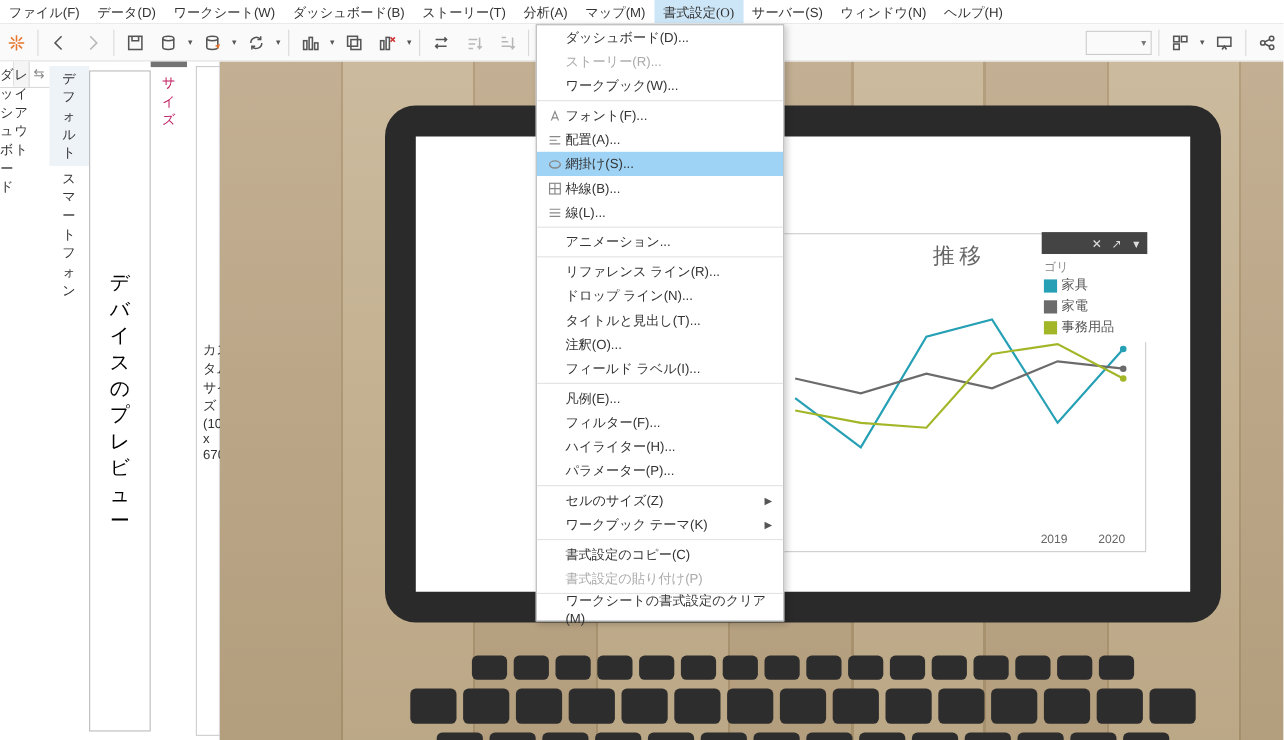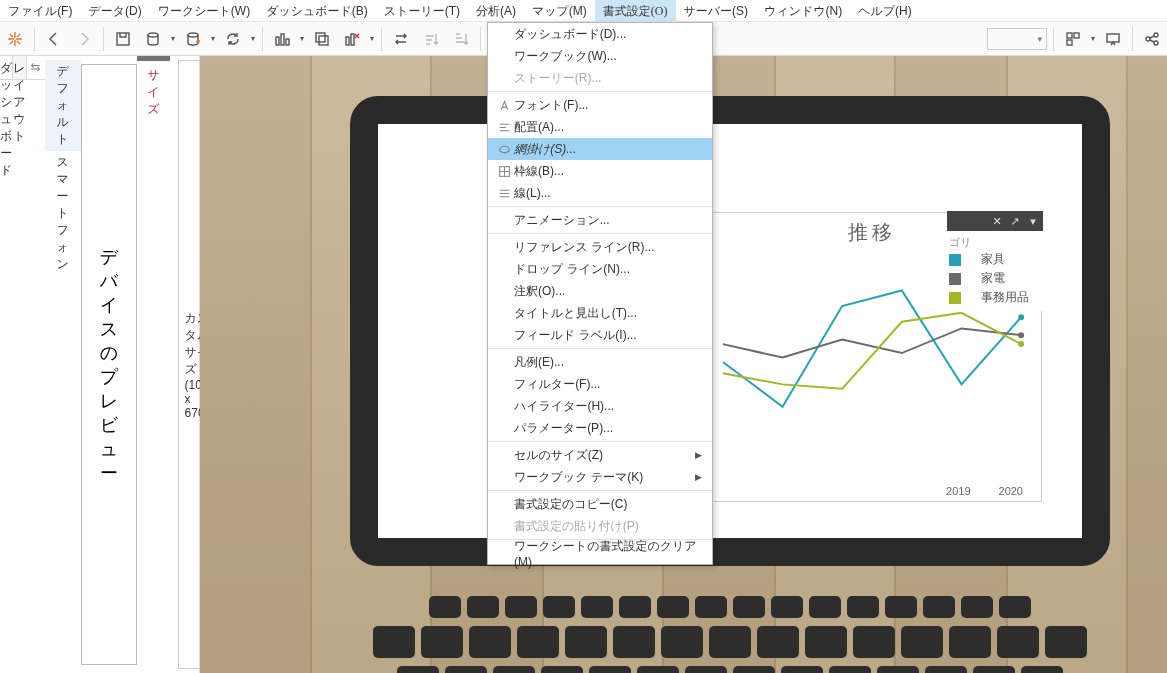--- a/index.html
+++ b/index.html
@@ -60,29 +60,29 @@
 .dash-preview { position:absolute; left: 28px; top: 28px; right:28px; bottom:28px; background:#fff; }
 .chart-card { position:absolute; right: 12px; top: 60px; width: 340px; height: 290px; border:1px solid #ccc; background:#fff; }
 .chart-title { text-align:center; font-size: 20px; color:#666; padding: 6px 0; letter-spacing:4px; }
 .chart-body { position:relative; height: 220px; }
 .chart-body svg { width:100%; height:100%; }
 .chart-axis-labels { position:absolute; bottom:4px; left:0; right:0; display:flex; justify-content:space-around; font-size:11px; color:#666; }
 .legend-panel { position:absolute; right:-2px; top:-2px; width:96px; }
 .legend-hdr { background:#444; height:20px; display:flex; align-items:center; justify-content:flex-end; padding:0 2px; gap:2px;}
 .legend-hdr .lb { width:16px; height:16px; display:flex; align-items:center; justify-content:center; color:#ddd; font-size:11px;}
 .legend-body { background:#fff; padding:4px 2px; font-size:12px; color:#555;}
-.legend-row { display:flex; align-items:center; gap:20px; padding:1px 0;}
+.legend-row { display:flex; align-items:center; gap:4px; padding:1px 0;}
 .legend-sw { width:12px; height:12px; }
 
 
 .dropdown { position:absolute; left: 487px; top: 22px; width: 226px; background:#fff; border:1px solid #b5b5b5; box-shadow: 2px 2px 6px rgba(0,0,0,.2); z-index: 50; }
 .dropdown .sep { height:1px; background:#e2e2e2; margin:2px 0; }
 .dropdown .mi { display:flex; align-items:center; height:22px; padding: 0 10px 0 6px; font-size:12px; color:#333; position:relative;}
 .dropdown .mi.disabled { color:#aaa; }
-.dropdown .mi.hover { background:#9fd3f6;font-style:italic; }
+.dropdown .mi.hover { background:#9fd3f6; }
 .dropdown .mi .micon { width:20px; display:flex; align-items:center; justify-content:center; color:#888; }
 .dropdown .mi .micon svg { width:13px; height:13px; stroke:#888; fill:none; stroke-width:1.3;}
 .dropdown .mi .mlabel { flex:1; }
 .dropdown .mi .subarrow { font-size:9px; color:#555; }
 
 </style>
 </head>
 <body>
 
 <div class="menubar" id="menubar">
@@ -342,27 +342,27 @@
         </div>
     </div>
   </div>
 </div>
 
 <div class="dropdown" id="dropdown">
     <div class="mi">
       <span class="micon"></span>
       <span class="mlabel">ダッシュボード(D)...</span>
     </div>
+    <div class="mi disabled">
+      <span class="micon"></span>
+      <span class="mlabel">ストーリー(R)...</span>
+    </div>
     <div class="mi">
       <span class="micon"></span>
       <span class="mlabel">ワークブック(W)...</span>
-    </div>
-    <div class="mi disabled">
-      <span class="micon"></span>
-      <span class="mlabel">ストーリー(R)...</span>
     </div>
     <div class="sep"></div>
     <div class="mi">
       <span class="micon">
         <svg viewBox="0 0 16 16">
           <path d="M4 13L8 3l4 10M5.5 10h5"></path>
         </svg>
       </span>
       <span class="mlabel">フォント(F)...</span>
     </div>
@@ -409,25 +409,25 @@
     <div class="mi">
       <span class="micon"></span>
       <span class="mlabel">リファレンス ライン(R)...</span>
     </div>
     <div class="mi">
       <span class="micon"></span>
       <span class="mlabel">ドロップ ライン(N)...</span>
     </div>
     <div class="mi">
       <span class="micon"></span>
+      <span class="mlabel">タイトルと見出し(T)...</span>
+    </div>
+    <div class="mi">
+      <span class="micon"></span>
       <span class="mlabel">注釈(O)...</span>
-    </div>
-    <div class="mi">
-      <span class="micon"></span>
-      <span class="mlabel">タイトルと見出し(T)...</span>
     </div>
     <div class="mi">
       <span class="micon"></span>
       <span class="mlabel">フィールド ラベル(I)...</span>
     </div>
     <div class="sep"></div>
     <div class="mi">
       <span class="micon"></span>
       <span class="mlabel">凡例(E)...</span>
     </div>

